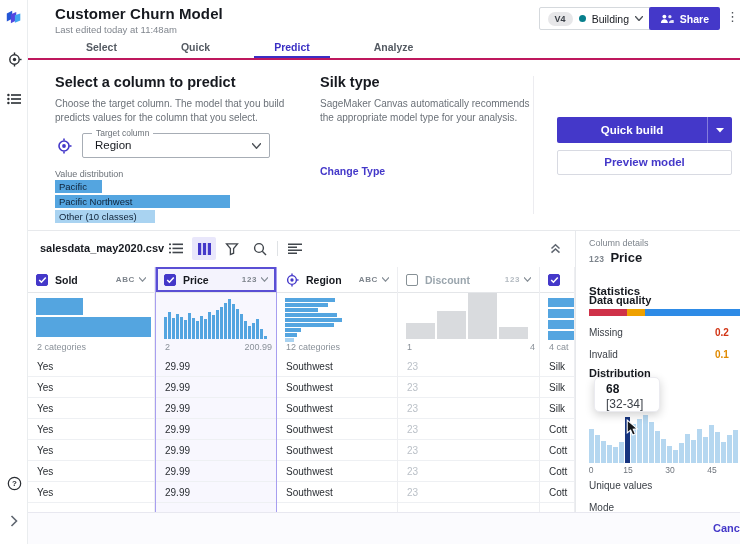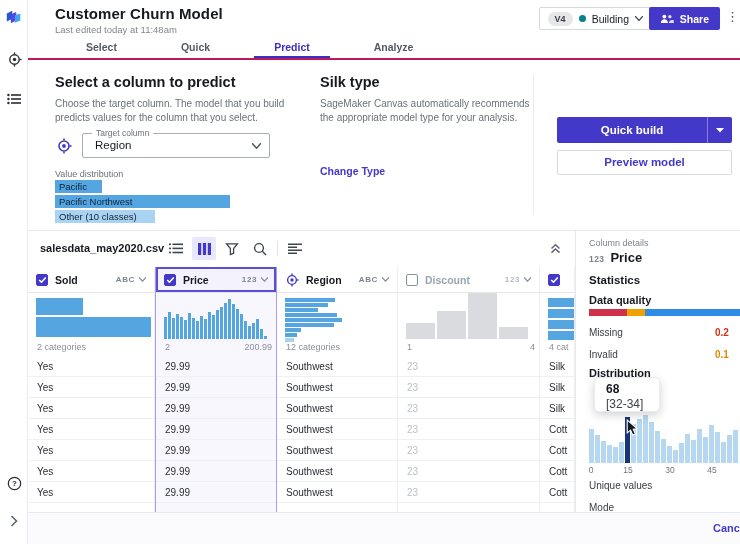--- a/index.html
+++ b/index.html
@@ -74,21 +74,21 @@
   .cell { height:21px; line-height:21px; padding-left:9px; font-size:10px; color:#2a2e33; border-bottom:1px solid #eef0f3; white-space:nowrap; }
   .col.dim .cell { color:#bbc1c8; }
 
   
   .panel { position:absolute; left:575px; top:230px; width:166px; height:282px; border-left:1px solid #e7e9ec; border-top:1px solid #e7e9ec; background:#fff; }
   .panel .p-abs { position:absolute; left:13px; }
   .plabel { top:7px; font-size:9px; color:#7d848c; }
   .pnamerow { top:19px; display:flex; align-items:baseline; gap:6px; }
   .ptype { font-size:8.5px; font-weight:700; color:#7d848c; letter-spacing:.4px; }
   .pname { font-size:13px; font-weight:700; }
-  .pstat { top:43px; font-size:11.5px; font-weight:700; }
+  .pstat { top:54px; font-size:11.5px; font-weight:700; }
   .pdq { top:63px; font-size:11px; font-weight:700; }
   .qbar { position:absolute; left:13px; top:78px; right:-2px; height:7px; display:flex; }
   .mrow { position:absolute; left:13px; right:-12px; font-size:10px; color:#3c4148; }
   .mval { position:absolute; left:126px; font-weight:700; }
   .mval.red { color:#d13212; }
   .mval.org { color:#e08a00; }
   .pdist { top:136px; font-size:11px; font-weight:700; }
   .dhist { position:absolute; left:13px; top:182px; width:155px; height:50px; display:flex; align-items:flex-end; }
   .db { width:4.5px; margin-right:1.5px; background:#b5d7f0; }
   .db.dark { background:#17357f; }

